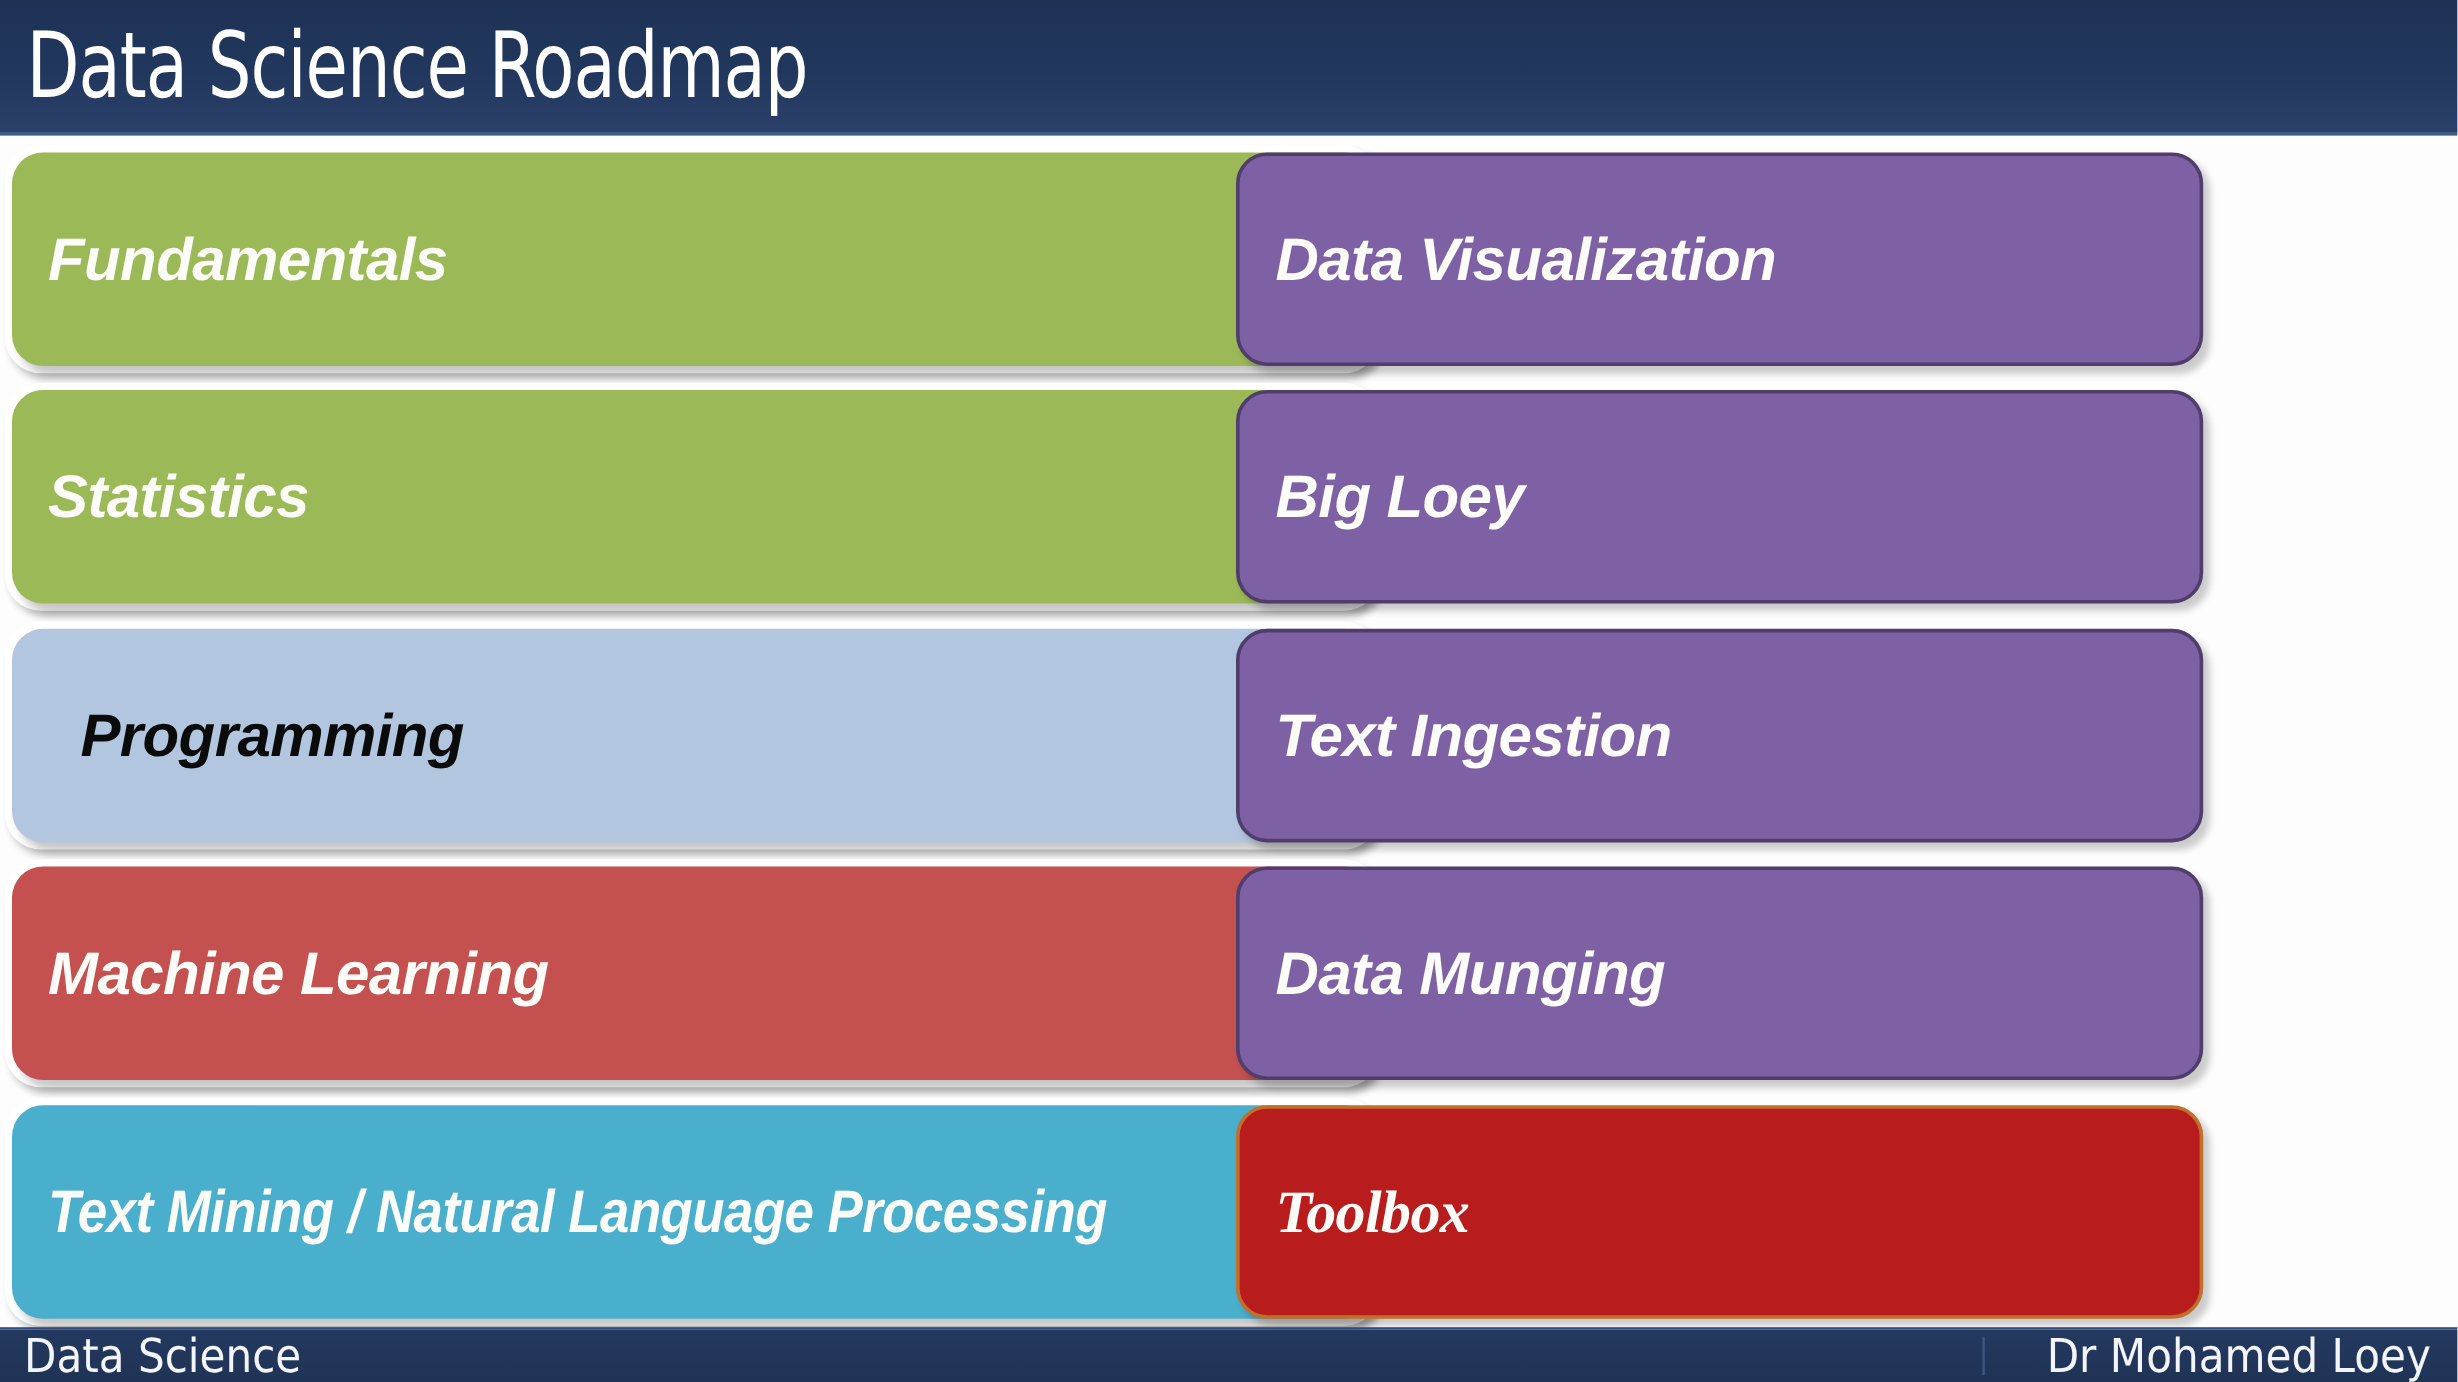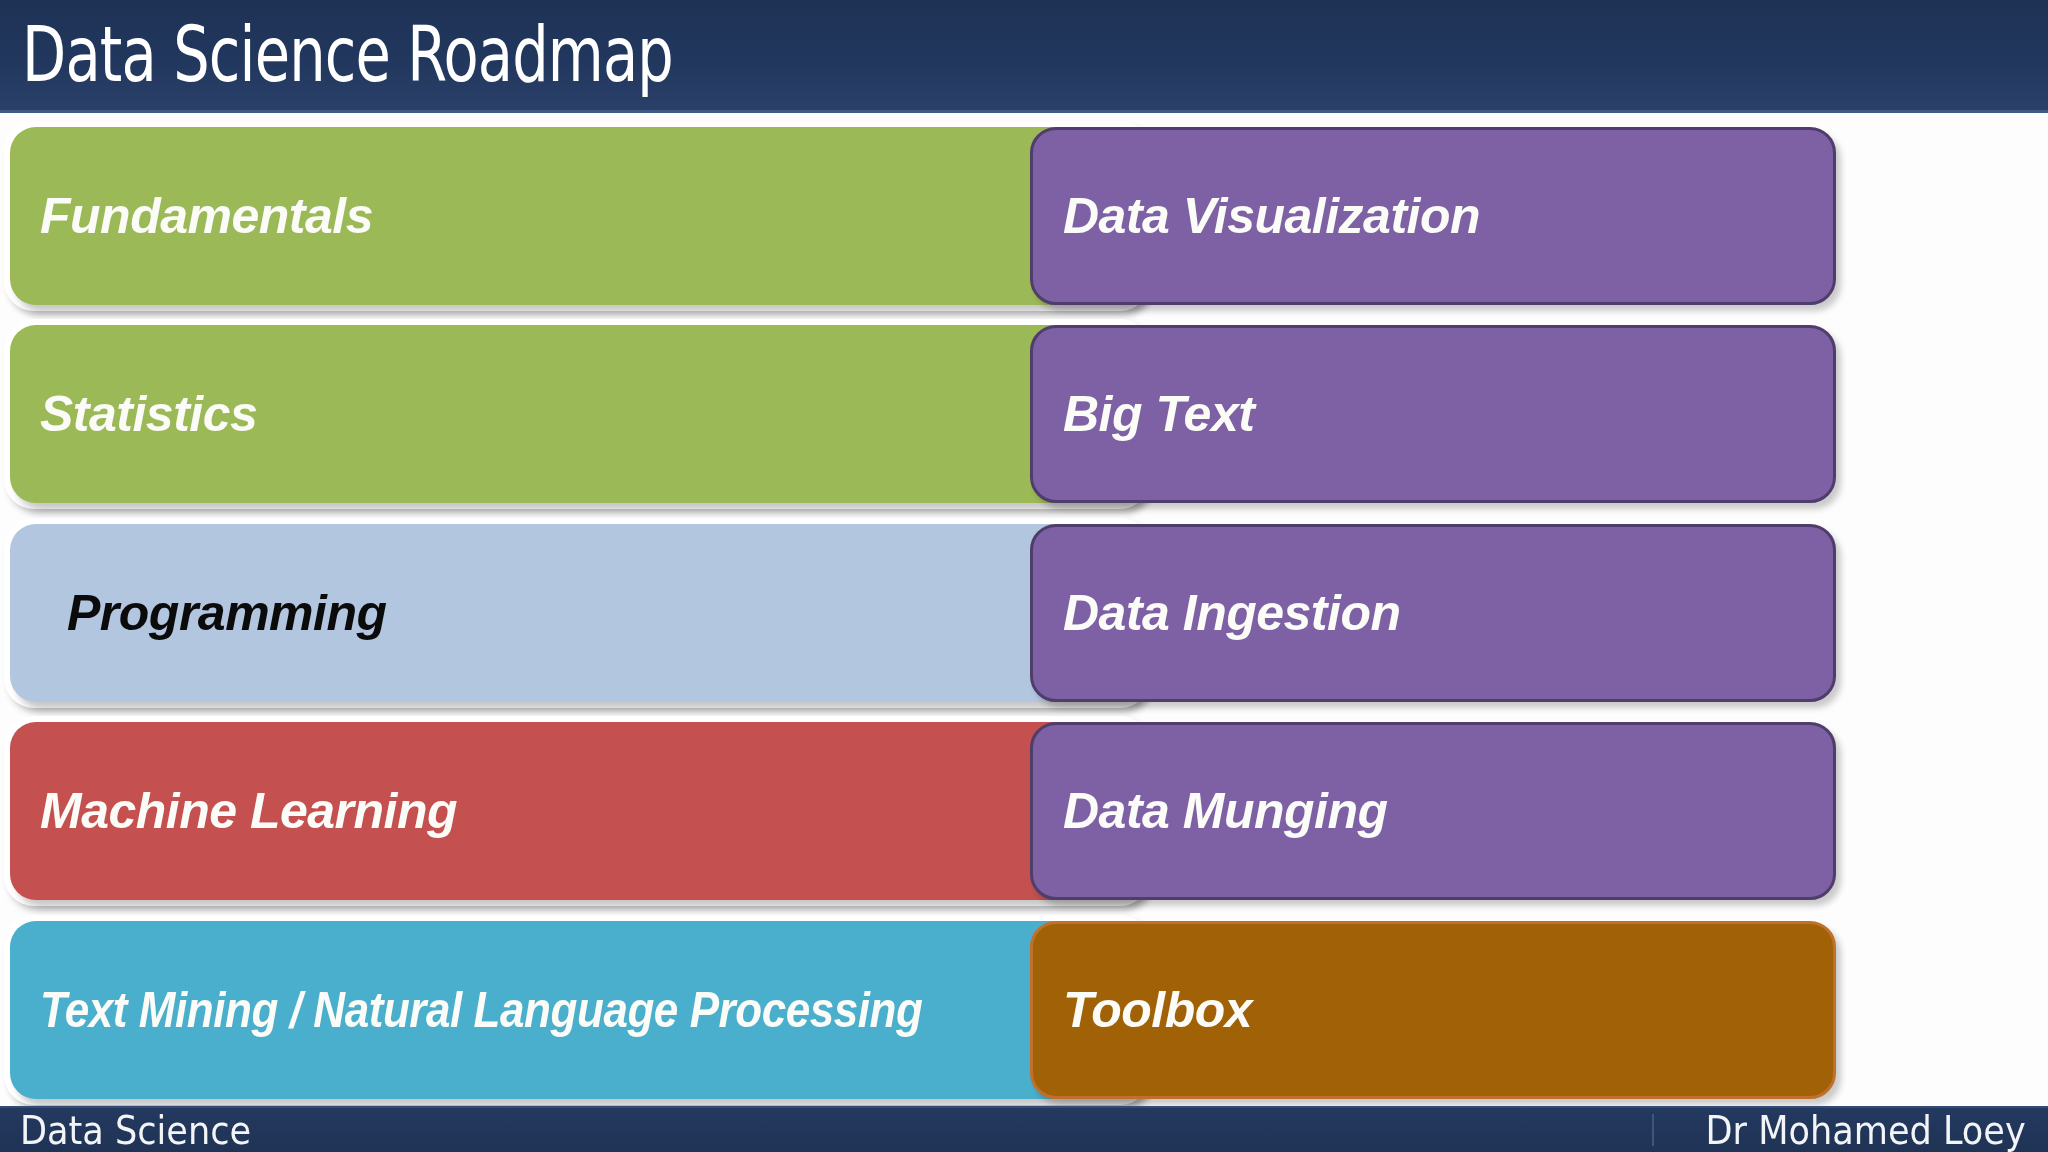--- a/index.html
+++ b/index.html
@@ -122,21 +122,21 @@
     transform: scaleX(0.88);
     transform-origin: left center;
   }
 
   
   .c-green  { background: #9cb957; }
   .c-blue   { background: #b3c6e0; }
   .c-red    { background: #c45050; }
   .c-teal   { background: #4aafcd; }
   .c-purple { background: #7e61a4; border: 3px solid #4f3d6b; }
-  .c-orange { background: #a16207; border: 3px solid #c1702b; }
+  .c-orange { background: #b91c1c; border: 3px solid #c1702b; font-family: Liberation Serif, serif; }
 
   
   .halo {
     position: absolute;
     inset: -6px -4px -6px -6px;
     border-radius: 30px;
     background: #ffffff;
     box-shadow: 4px 5px 6px rgba(0,0,0,0.20);
   }
 
@@ -205,35 +205,35 @@
 
     <div class="row row-2">
       <div class="col-left">
         <div class="halo"></div>
         <div class="card c-green shadow-soft">
           <span class="card-label">Statistics</span>
         </div>
       </div>
       <div class="col-right">
         <div class="card c-purple bordered">
-          <span class="card-label">Big Text</span>
+          <span class="card-label">Big Loey</span>
         </div>
       </div>
     </div>
 
     <div class="row row-3">
       <div class="col-left">
         <div class="halo"></div>
         <div class="card c-blue shadow-soft">
           <span class="card-label dark">Programming</span>
         </div>
       </div>
       <div class="col-right">
         <div class="card c-purple bordered">
-          <span class="card-label">Data Ingestion</span>
+          <span class="card-label">Text Ingestion</span>
         </div>
       </div>
     </div>
 
     <div class="row row-4">
       <div class="col-left">
         <div class="halo"></div>
         <div class="card c-red shadow-soft">
           <span class="card-label">Machine Learning</span>
         </div>

